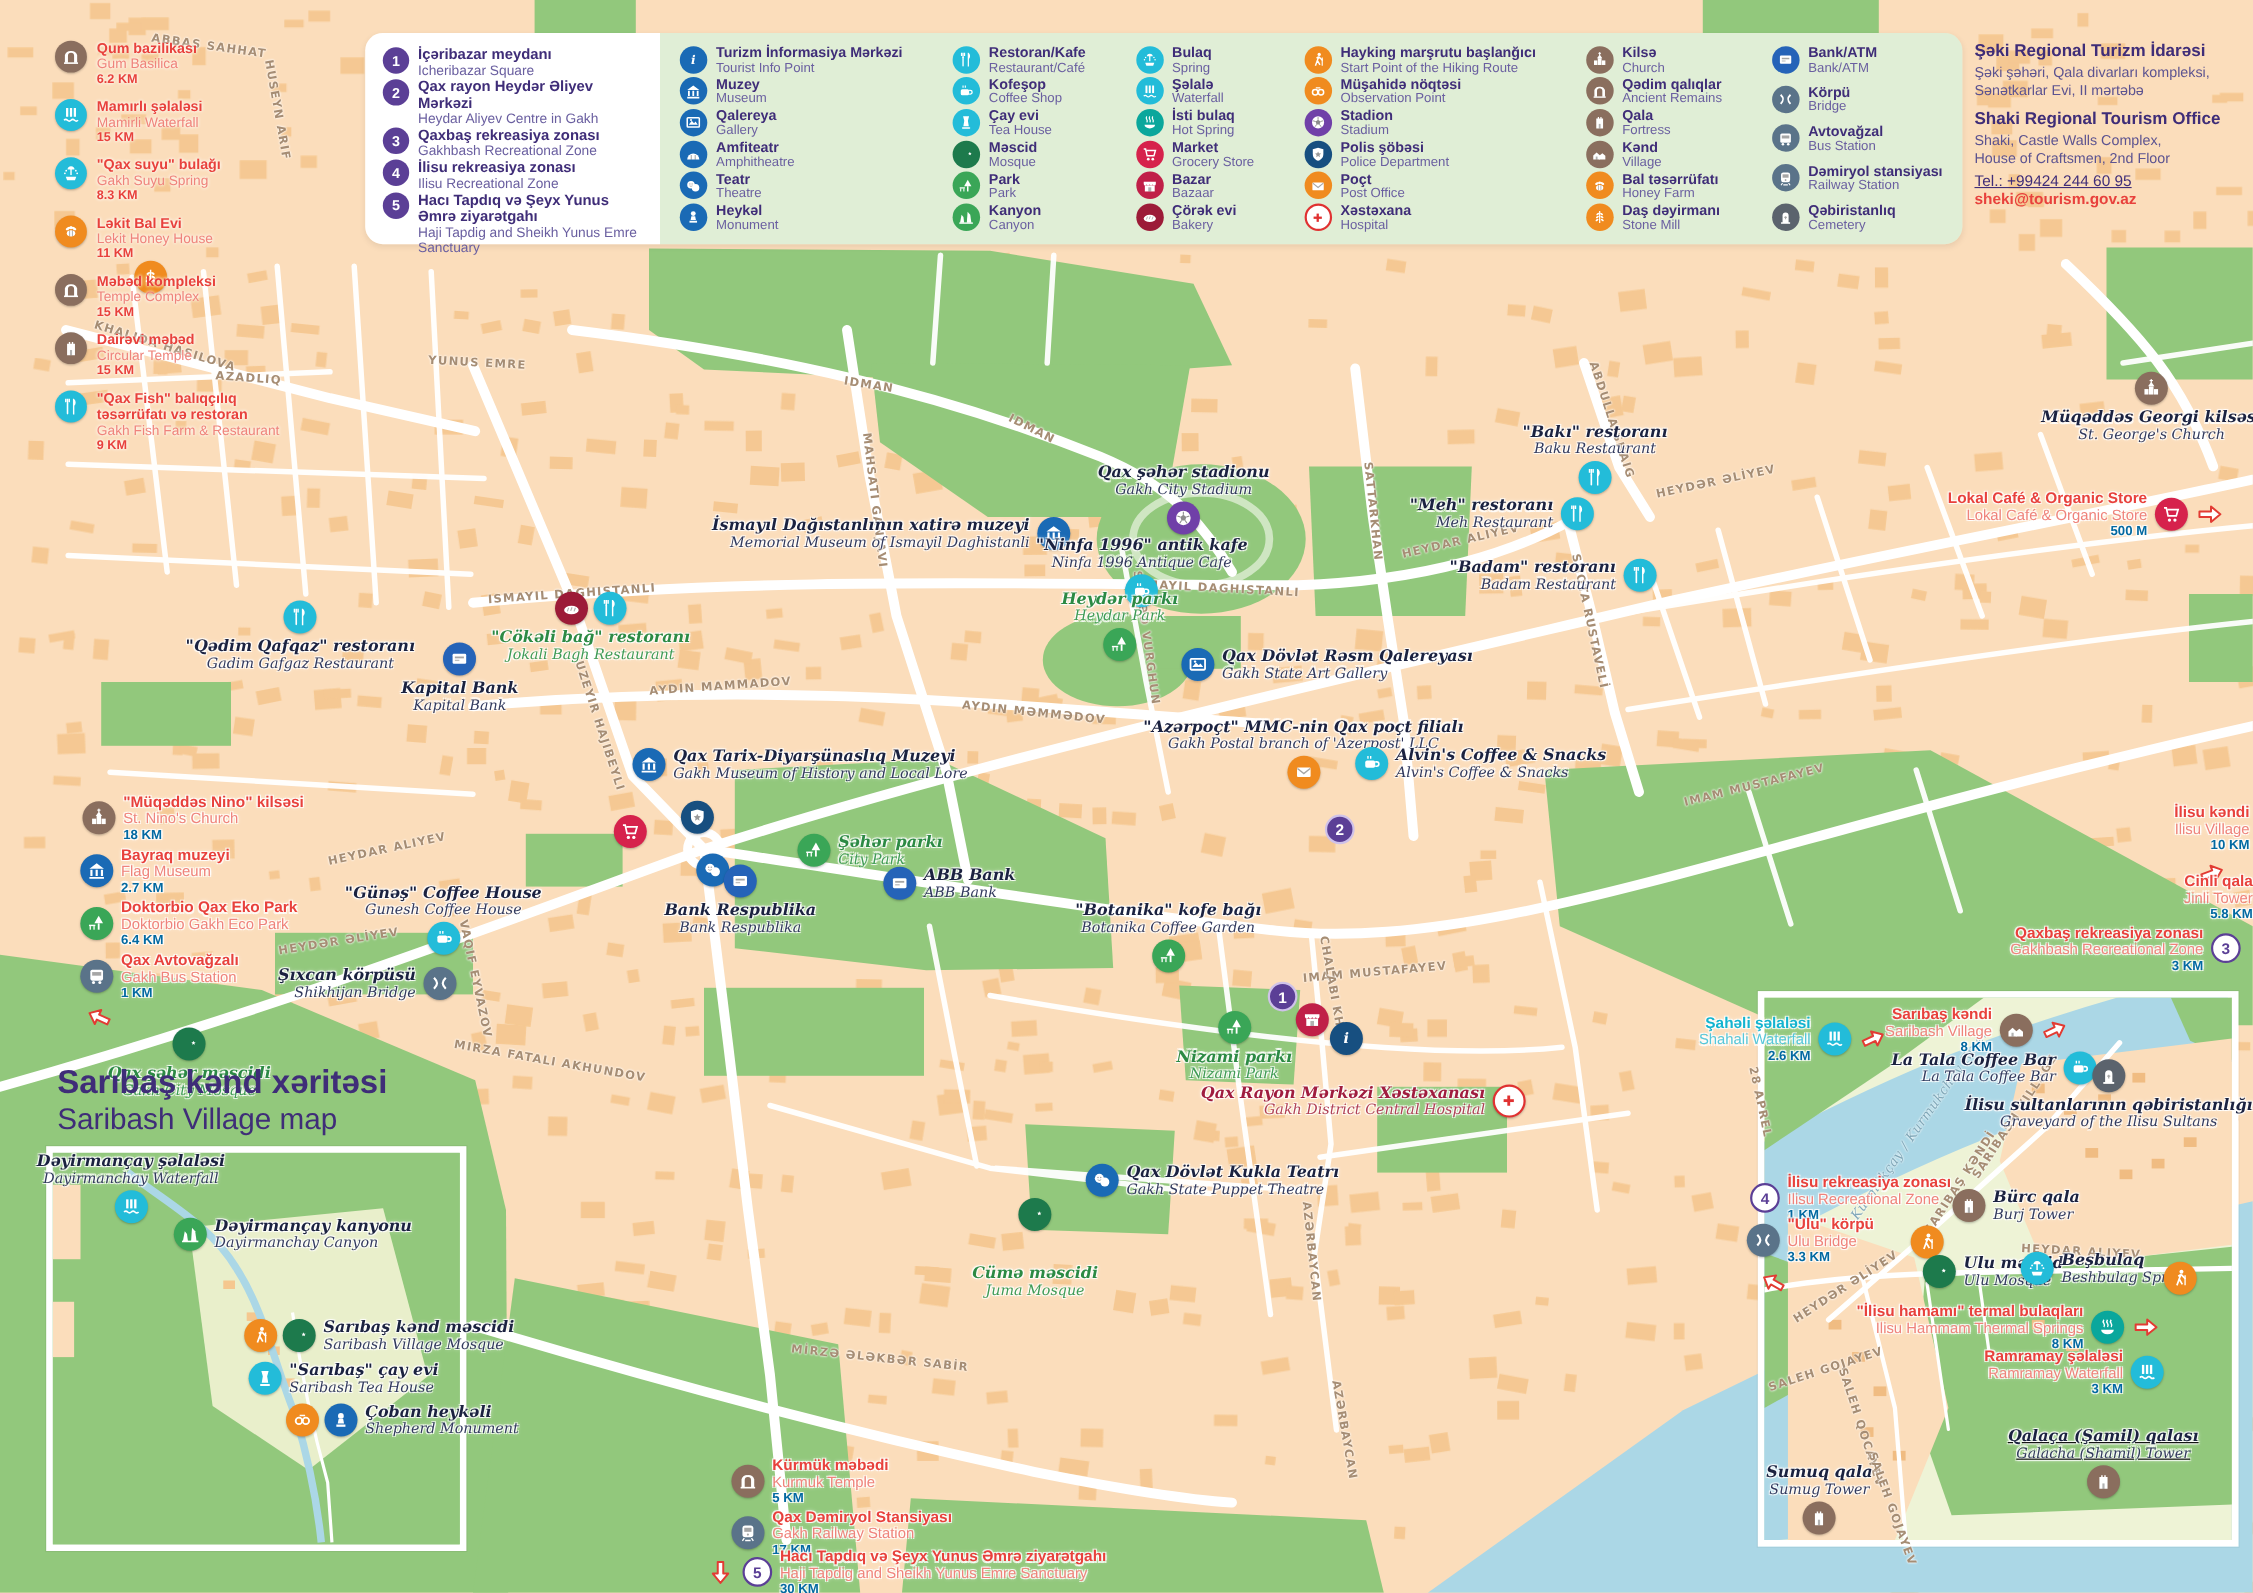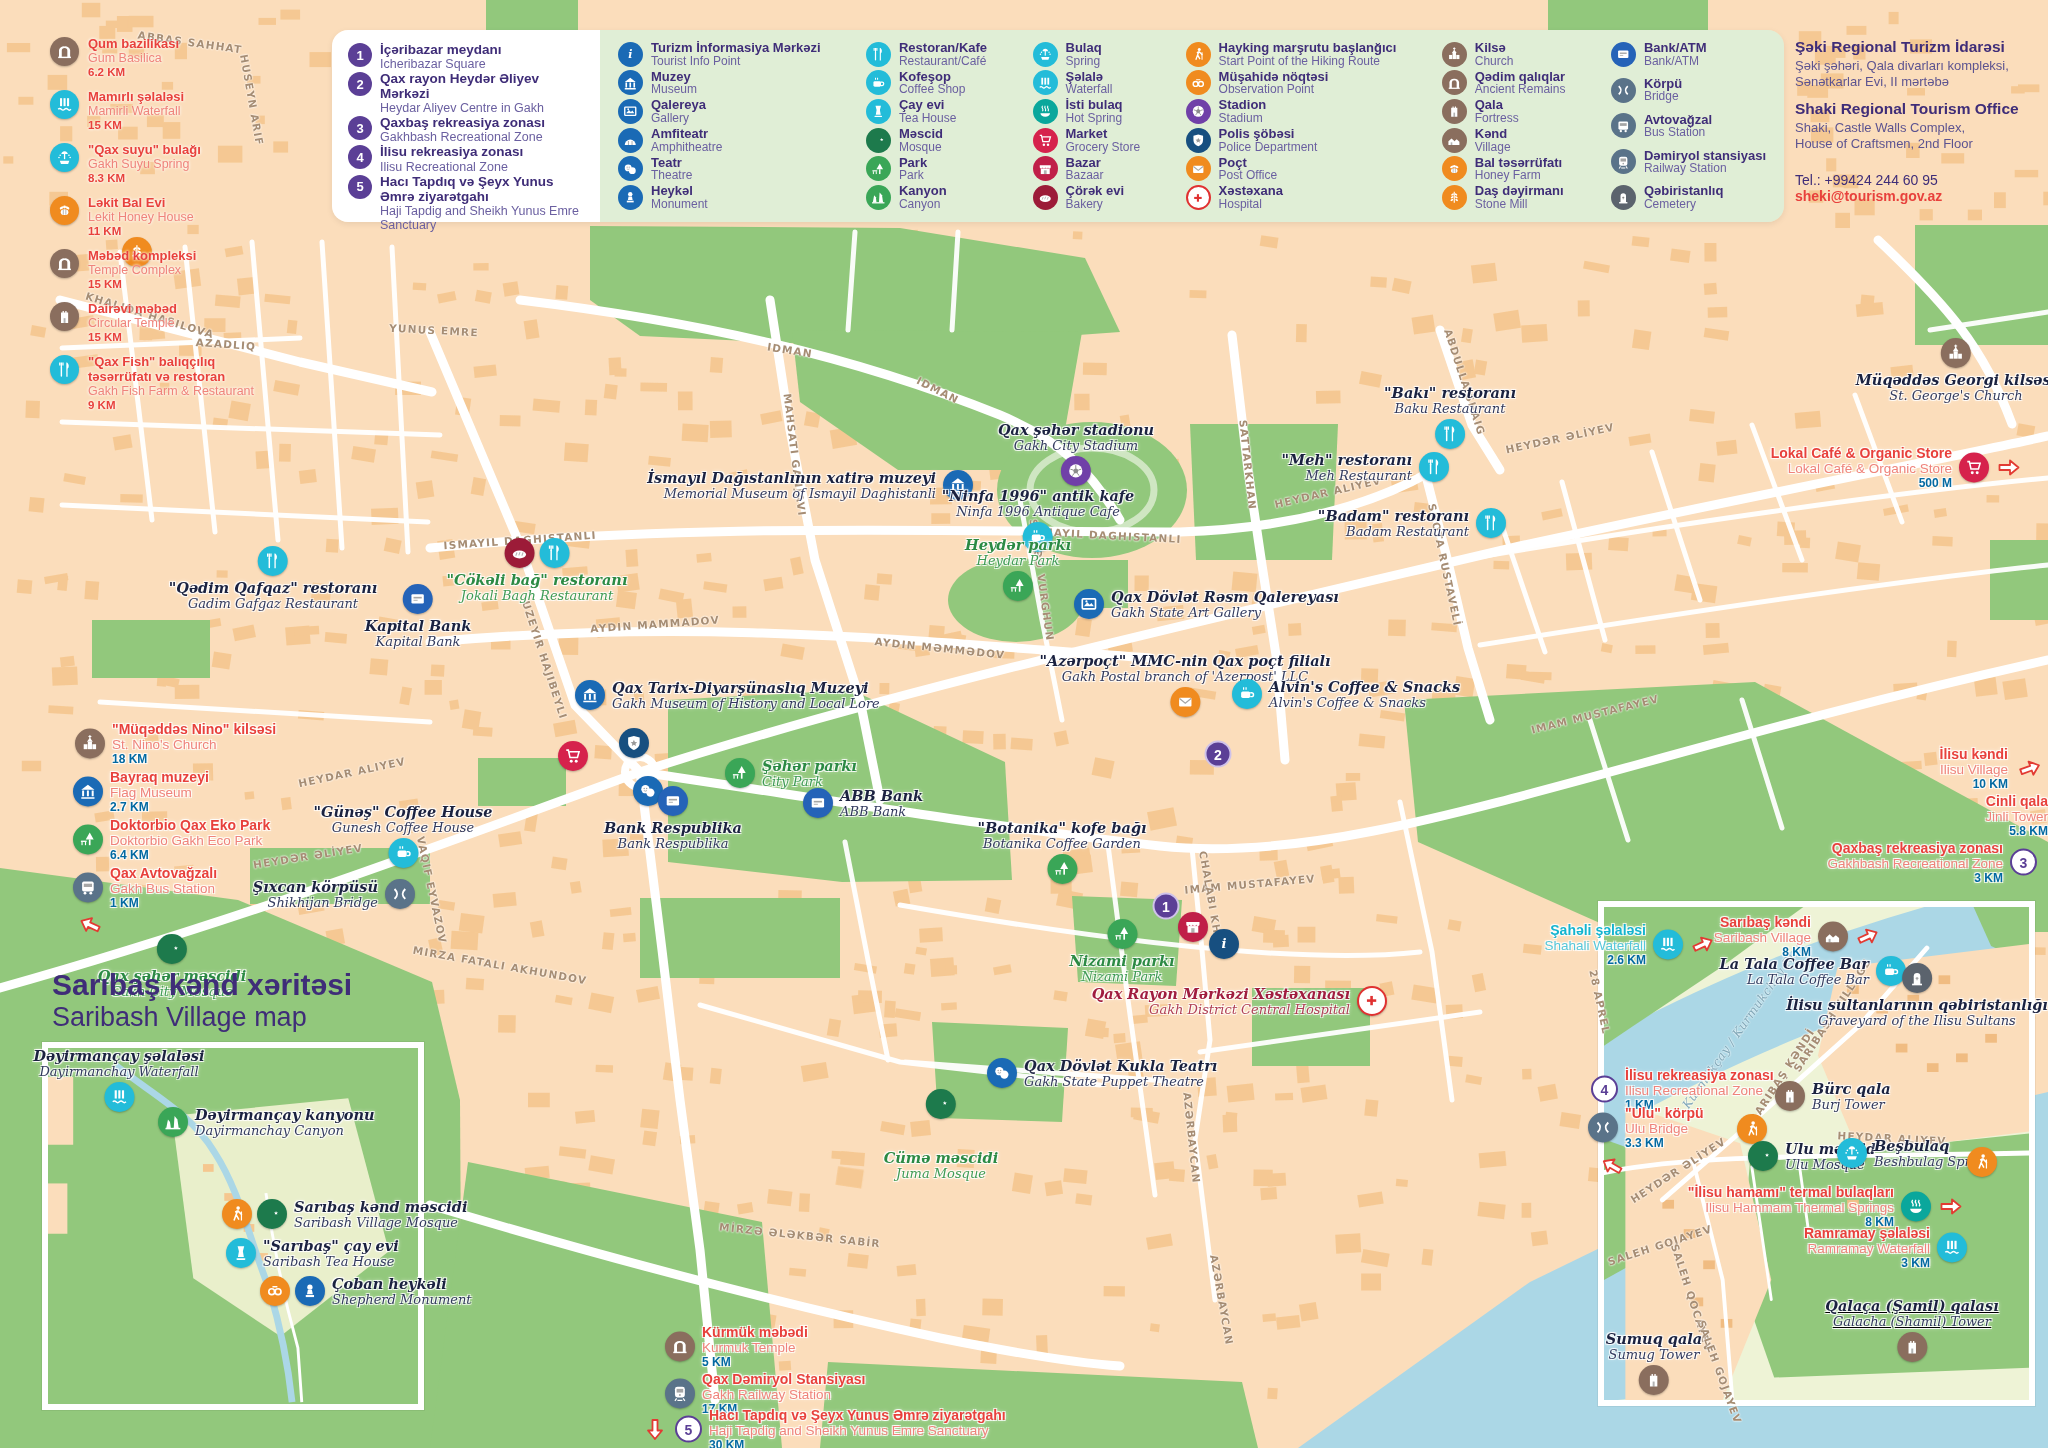--- a/index.html
+++ b/index.html
@@ -44,21 +44,21 @@
   .numtxt .az{font:bold 13.5px "Liberation Sans",sans-serif;color:#3f2d78;line-height:1.12;}
   .numtxt .en{font:12.5px "Liberation Sans",sans-serif;color:#6a5fa0;line-height:1.12;}
   .lcol{display:flex;flex-direction:column;justify-content:space-between;}
   .lrow{display:flex;gap:8px;align-items:center;}
   .lrow .ic{width:25px;height:25px;box-shadow:none;}
   .ltxt .az{font:bold 13px "Liberation Sans",sans-serif;color:#3f2d78;line-height:1.05;white-space:nowrap;}
   .ltxt .en{font:12px "Liberation Sans",sans-serif;color:#6a5fa0;line-height:1.08;white-space:nowrap;}
   #office{position:absolute;left:1795px;top:38px;width:250px;z-index:4;}
   #office .t{font:bold 15.5px "Liberation Sans",sans-serif;color:#3f2d78;margin-bottom:2px;}
   #office .a{font:13px "Liberation Sans",sans-serif;color:#5c5390;line-height:1.25;}
-  #office .tel{font:14px "Liberation Sans",sans-serif;color:#3f2d78;margin-top:20px;}
+  #office .tel{font:14px "Liberation Sans",sans-serif;color:#3f2d78;margin-top:4px;text-decoration:underline;}
   #office .mail{font:bold 14px "Liberation Sans",sans-serif;color:#e8413c;}
   .gap8{height:9px;}
   #sidebar{position:absolute;left:50px;top:36px;width:220px;display:flex;flex-direction:column;gap:11px;z-index:4;}
   .sbrow{display:flex;gap:9px;align-items:flex-start;}
   .sbrow .ic{width:29px;height:29px;margin-top:1px;}
   .sbtxt{line-height:1.12;text-shadow:0 0 3px rgba(255,255,255,.9),0 0 3px rgba(255,255,255,.9);}
   .sbtxt .az{font:bold 13px "Liberation Sans",sans-serif;color:#e8413c;}
   .sbtxt .en{font:12.5px "Liberation Sans",sans-serif;color:#ef837b;}
   .sbtxt .di{font:bold 11.5px "Liberation Sans",sans-serif;color:#e8413c;margin-top:1px;}
   .inset-title{position:absolute;z-index:4;line-height:1.1;}
@@ -1656,21 +1656,21 @@
           </span>
         </div>
       </div>
       <div class="poi s-sn" style="left: 47px; top: 263px; transform: translateY(-50%);">
         <div class="icons-row">
           <svg viewBox="0 0 24 24" class="arr" style="transform: rotate(205deg);">
             <path d="M2.5 9.5 H13 V5 L21.5 12 L13 19 V14.5 H2.5 Z"></path>
           </svg>
         </div>
       </div>
-      <div class="poi s-sr" style="right: 3px; top: 768px; transform: translateY(-50%);">
+      <div class="poi s-sr" style="right: 3px; top: 768px; transform: translateY(-50%); flex-direction: column;">
         <div class="plabel ta-r">
           <span class="l1">İlisu kəndi</span>
           <span class="l2">Ilisu Village</span>
           <span class="l3">10 KM</span>
         </div>
         <div class="icons-row">
           <svg viewBox="0 0 24 24" class="arr" style="transform: rotate(-20deg);">
             <path d="M2.5 9.5 H13 V5 L21.5 12 L13 19 V14.5 H2.5 Z"></path>
           </svg>
         </div>

